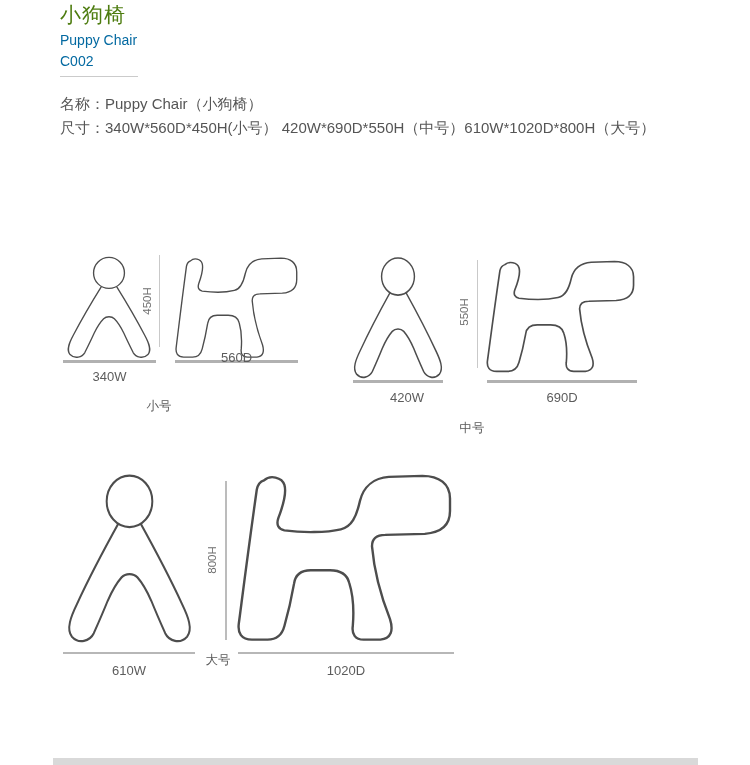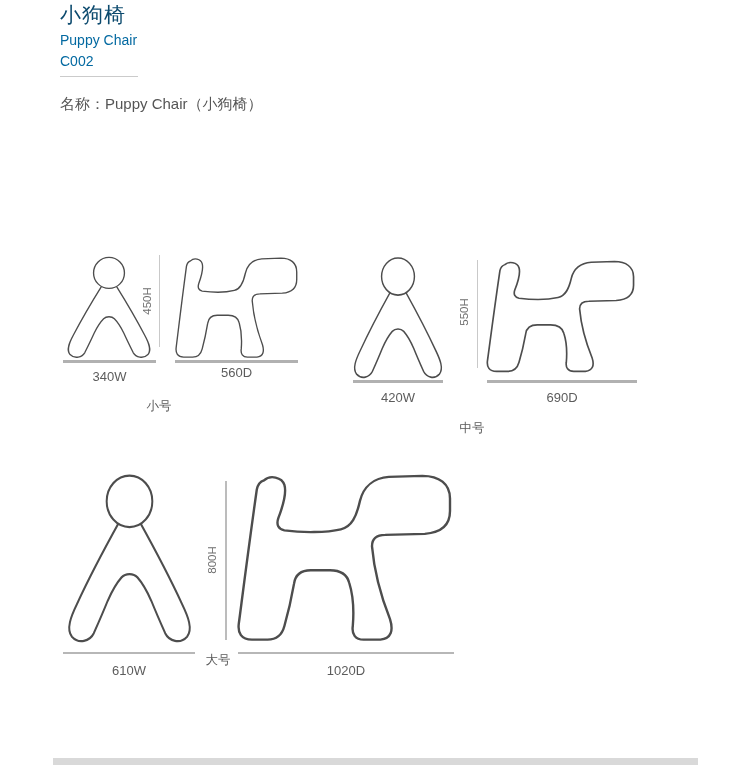--- a/index.html
+++ b/index.html
@@ -2,21 +2,21 @@
 <html><head>
 <meta charset="utf-8">
 <style>
   html,body{margin:0;padding:0;}
   body{
     width:750px;height:765px;position:relative;background:#ffffff;
     font-family:"Liberation Sans","DejaVu Sans",sans-serif;
     color:#555555;overflow:hidden;
   }
   .abs{position:absolute;}
-  .page-title{font-size:21px;color:#0c4a6e;letter-spacing:1px;}
+  .page-title{font-size:21px;color:#4d7c0f;letter-spacing:1px;}
   .sub{font-size:14px;color:#0369a1;}
   .divider{height:1px;background:#cbcbcb;}
   .specs{font-size:15px;color:#555555;line-height:24px;white-space:nowrap;}
   .spec-line span{white-space:pre;text-align:center;}
   .gbar{background:#b1b1b1;height:3px;}
   .gbar.thin{height:2px;background:#b7b7b7;}
   .vline{background:#c9c9c9;width:1px;}
   .vline.thick{width:2px;background:#bcbcbc;}
   .dim-label{font-size:13px;color:#5c5c5c;text-align:center;}
   .rot-label{
@@ -55,47 +55,50 @@
 
 <div class="abs page-title" style="left:60px;top:1px">小狗椅</div>
 <div class="abs sub" style="left:60px;top:32px">Puppy Chair</div>
 <div class="abs sub" style="left:60px;top:53px">C002</div>
 <div class="abs divider" style="left:60px;top:76px;width:78px"></div>
 
 <div class="abs specs" style="left:60px;top:92px">
   <div class="spec-line">
     <span>名称：</span><span>Puppy Chair（小狗椅）</span>
   </div>
+  <div class="spec-line">
+    <span>尺寸：</span><span>340W*560D*450H(小号） 420W*690D*550H（中号）610W*1020D*800H（大号）</span>
+  </div>
 </div>
 
 <svg class="abs drawing" style="left:62px;top:254px" width="94" height="108" viewBox="0 0 140 160" preserveAspectRatio="none">
     <use href="#front-shape"></use>
   </svg>
 <div class="abs vline" style="left:159px;top:255px;height:92px"></div>
 <div class="abs rot-label" style="left:147px;top:301px">450H</div>
 <svg class="abs drawing" style="left:170px;top:254px" width="137" height="110" viewBox="0 0 200 160" preserveAspectRatio="none">
     <use href="#side-shape"></use>
   </svg>
 <div class="abs gbar" style="left:63px;top:360px;width:93px"></div>
 <div class="abs gbar" style="left:175px;top:360px;width:123px"></div>
 <div class="abs dim-label" style="left:63px;top:369px;width:93px">340W</div>
-<div class="abs dim-label" style="left:175px;top:365px;width:123px">560D</div>
+<div class="abs dim-label" style="left:175px;top:350px;width:123px">560D</div>
 <div class="abs size-label" style="left:134px;top:398px;width:50px">小号</div>
 
 <svg class="abs drawing" style="left:348px;top:254px" width="100" height="129" viewBox="0 0 140 160" preserveAspectRatio="none">
     <use href="#front-shape"></use>
   </svg>
 <div class="abs vline" style="left:477px;top:260px;height:108px"></div>
 <div class="abs rot-label" style="left:464px;top:312px">550H</div>
 <svg class="abs drawing" style="left:480px;top:257px" width="166" height="122" viewBox="0 0 200 160" preserveAspectRatio="none">
     <use href="#side-shape"></use>
   </svg>
 <div class="abs gbar" style="left:353px;top:380px;width:90px"></div>
 <div class="abs gbar" style="left:487px;top:380px;width:150px"></div>
-<div class="abs dim-label" style="left:353px;top:390px;width:90px">420W</div>
+<div class="abs dim-label" style="left:362px;top:390px;width:90px">420W</div>
 <div class="abs dim-label" style="left:487px;top:390px;width:150px">690D</div>
 <div class="abs size-label" style="left:447px;top:420px;width:50px">中号</div>
 
 <svg class="abs drawing" style="left:60px;top:470px" width="139" height="179" viewBox="0 0 140 160" preserveAspectRatio="none">
     <use href="#front-shape"></use>
   </svg>
 <div class="abs vline thick" style="left:225px;top:481px;height:159px"></div>
 <div class="abs rot-label" style="left:212px;top:560px">800H</div>
 <svg class="abs drawing" style="left:228px;top:469px" width="240" height="182" viewBox="0 0 200 160" preserveAspectRatio="none">
     <use href="#side-shape"></use>

